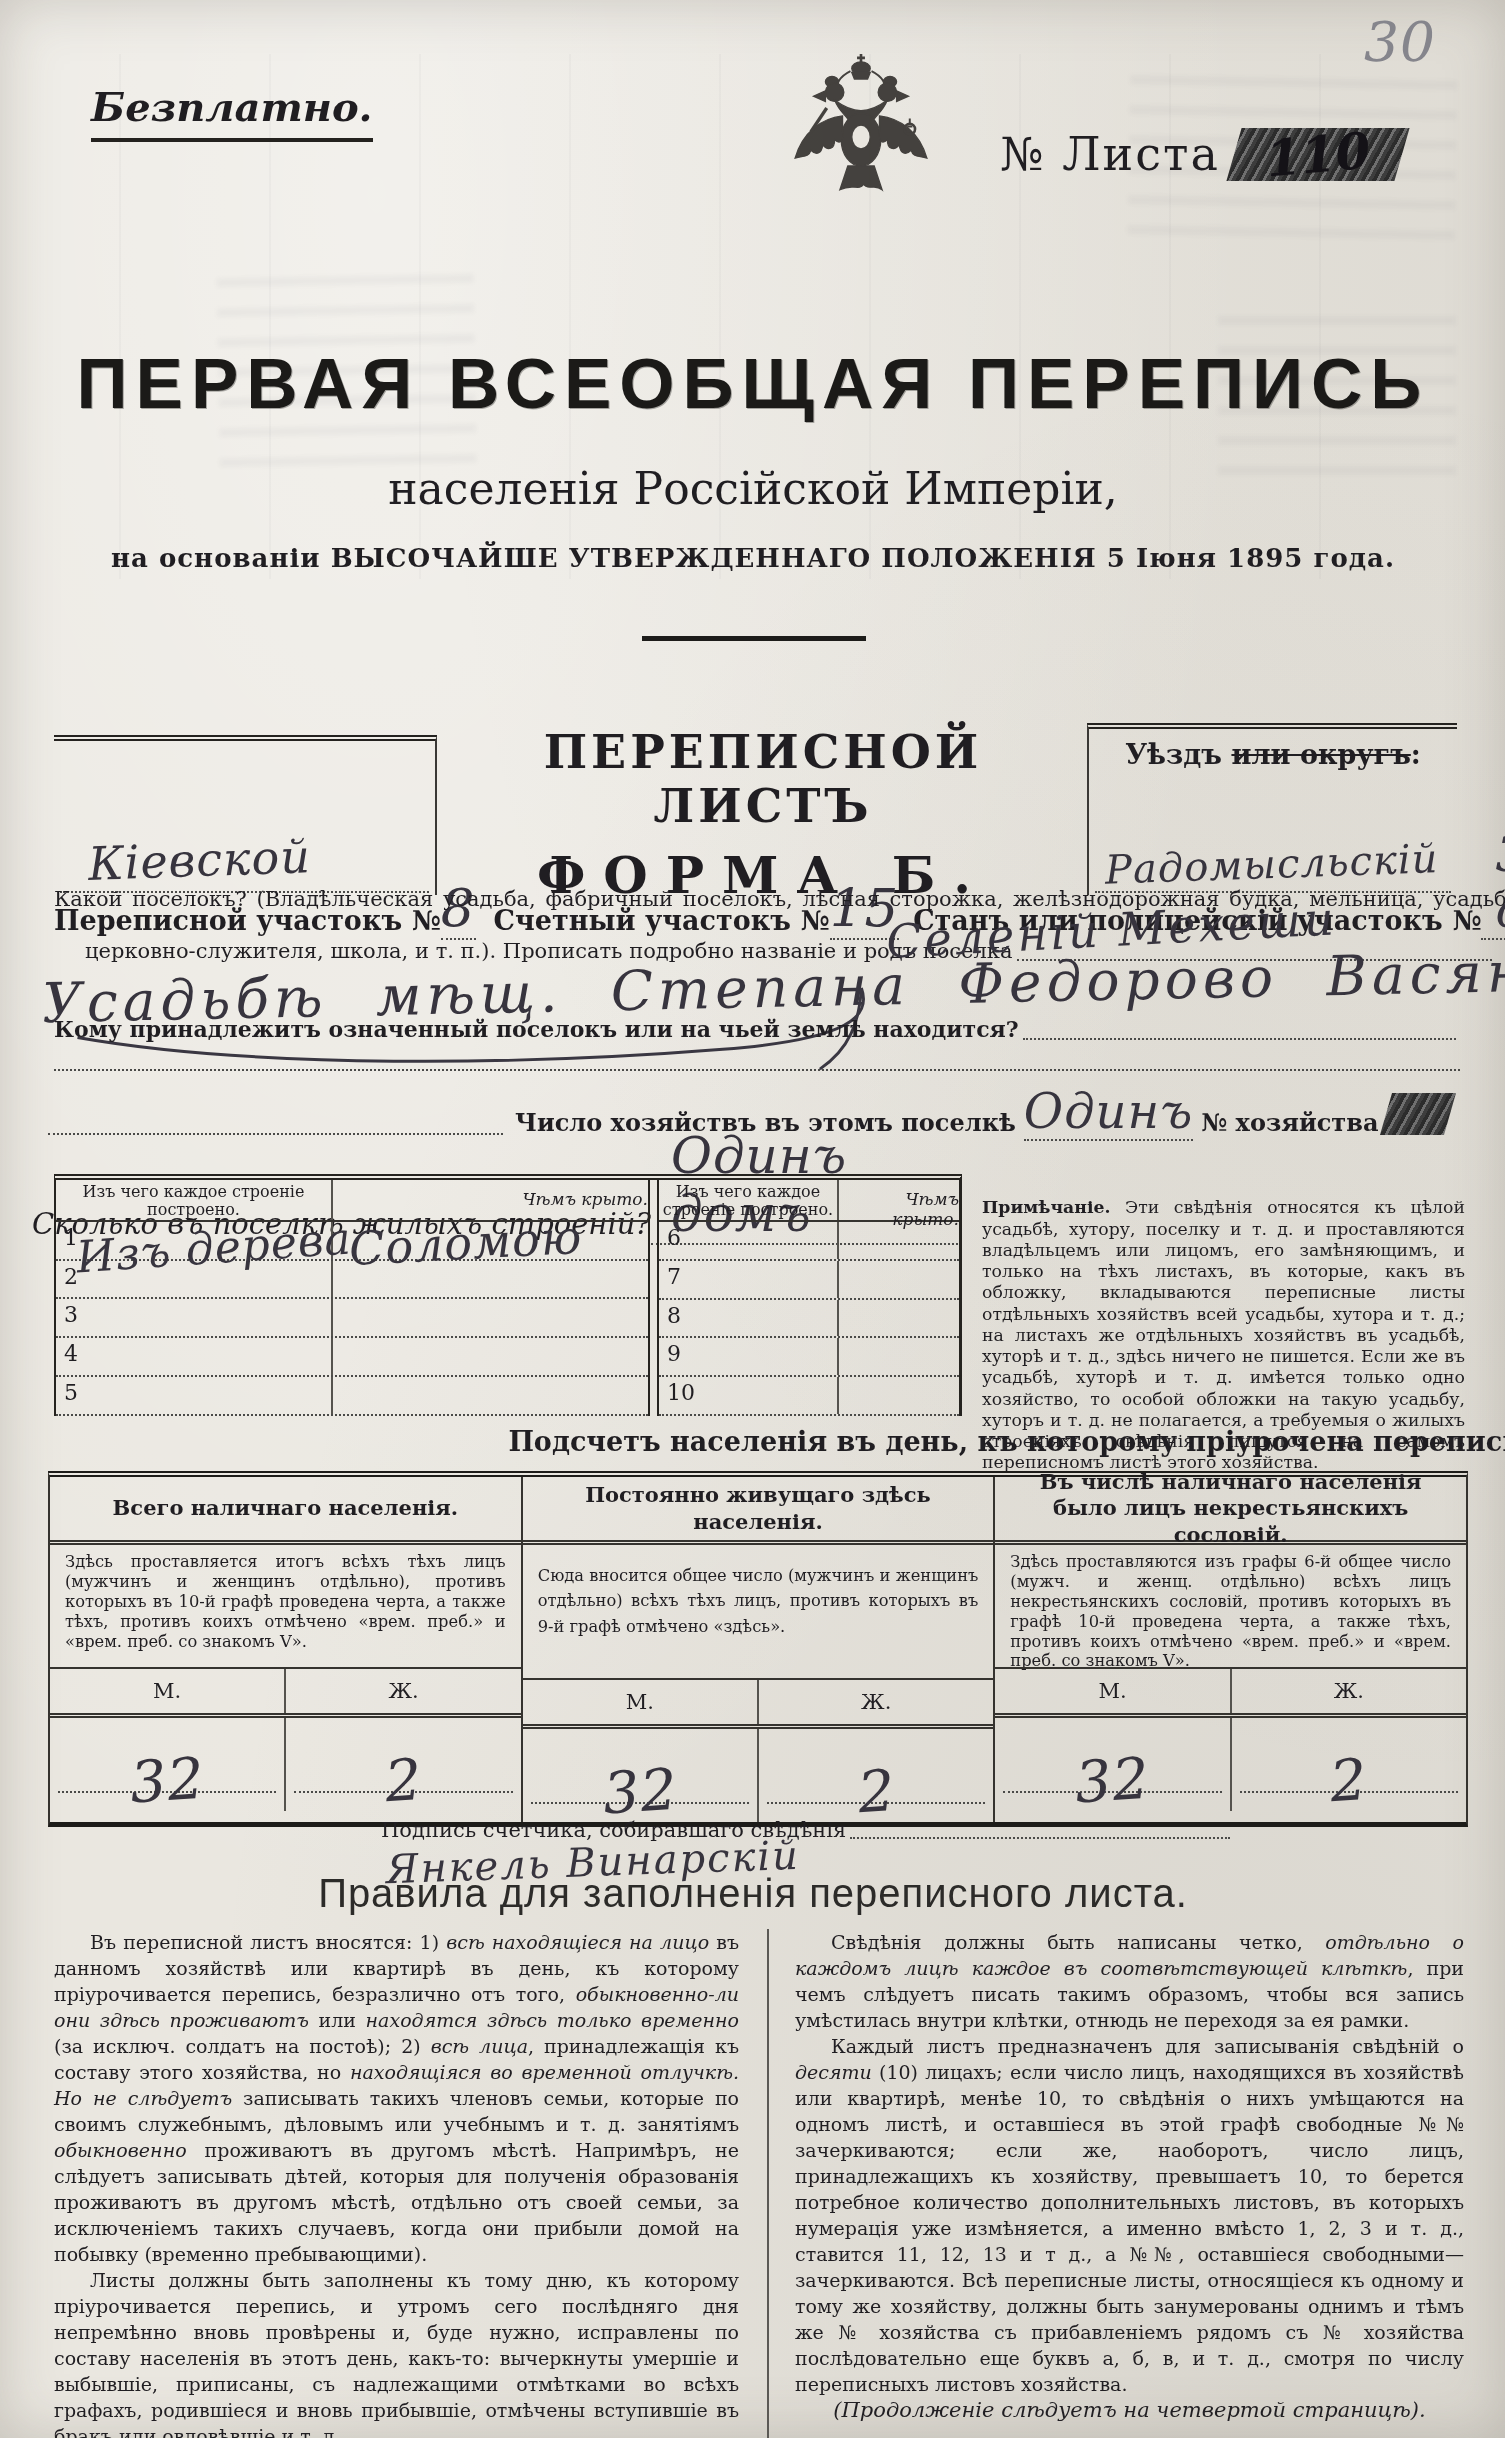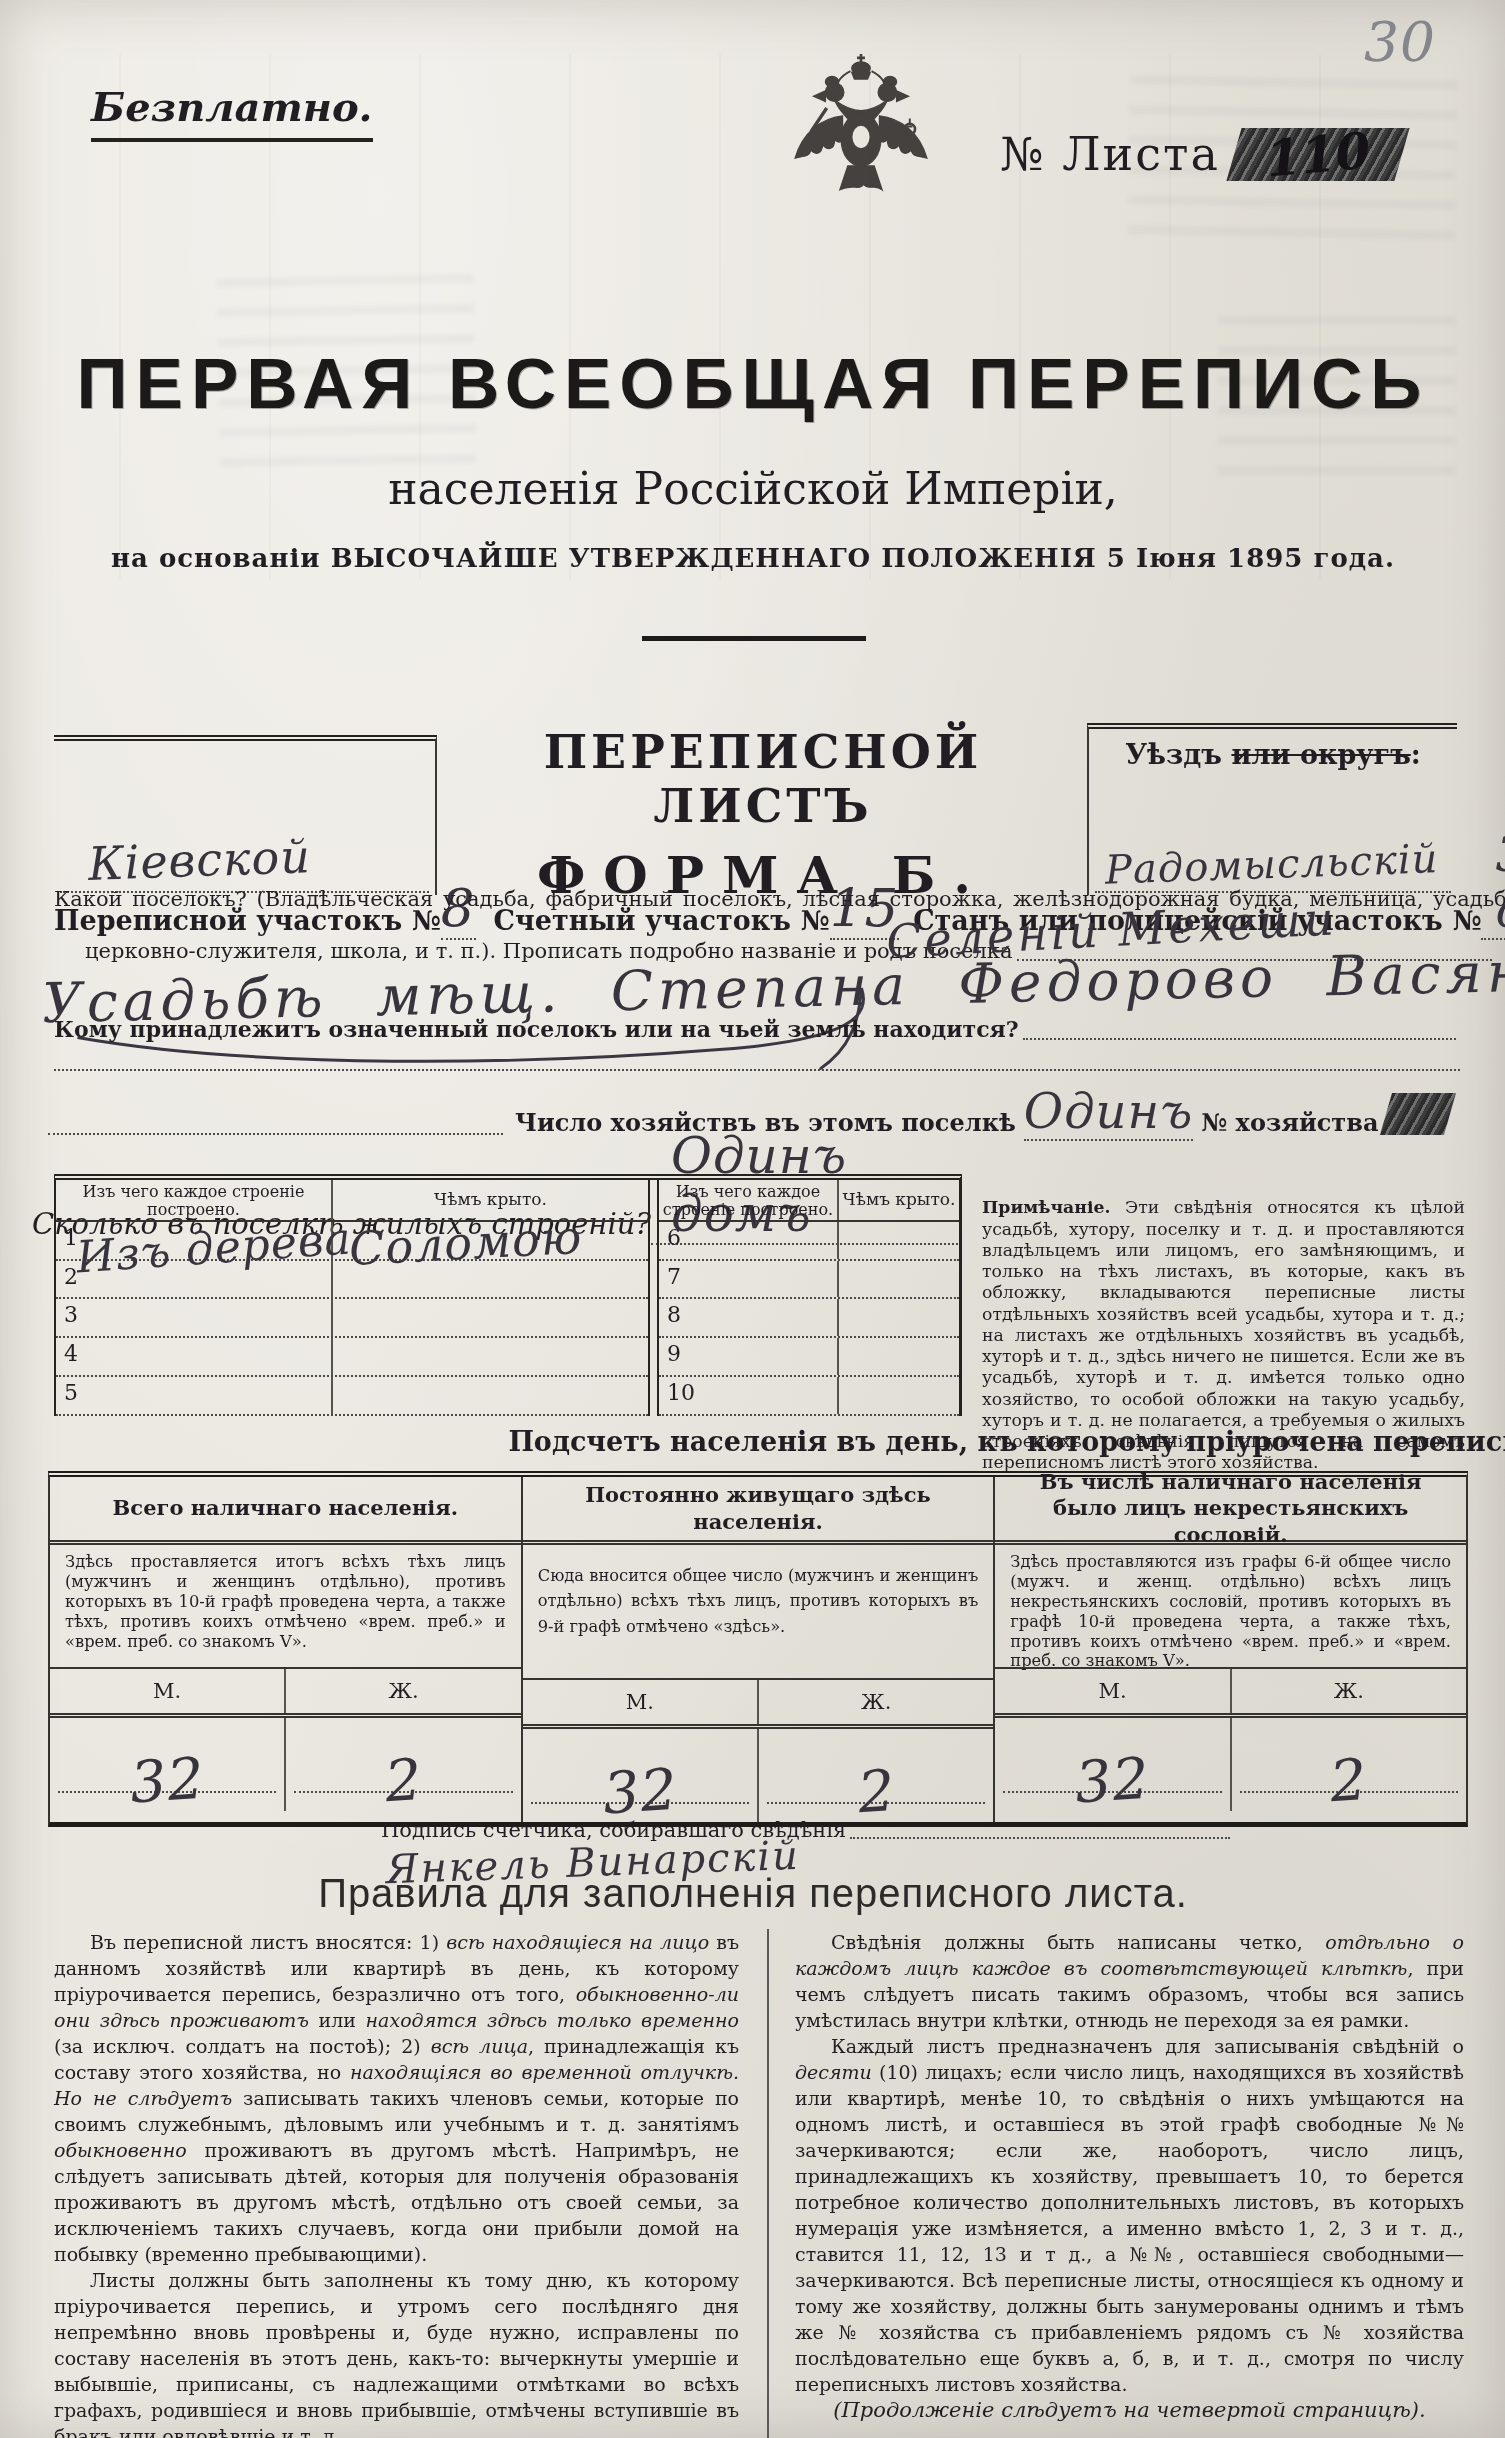--- a/index.html
+++ b/index.html
@@ -75,21 +75,21 @@
   .slot-odindom{flex:1;font-size:50px;text-align:left;padding-left:20px;}
   
   .btable{position:absolute;left:54px;top:1174px;width:903px;height:236px;display:flex;
           border-top:6px double #25231f;border-left:2px solid #25231f;border-right:3px solid #25231f;}
   .bt-half{display:flex;flex-direction:column;}
   .bt-l{width:592px;}
   .bt-div{width:7px;border-left:2px solid #25231f;border-right:2px solid #25231f;}
   .bt-r{flex:1;}
   .bt-head{height:40px;display:flex;border-bottom:2px solid #35332f;}
   .bt-head .c1{border-right:2px solid #55534e;font-size:16px;line-height:1.12;text-align:center;padding-top:3px;}
-  .bt-head .c2{flex:1;font-size:17px;text-align:center;padding-top:9px;}
+  .bt-head .c2{flex:1;font-size:17px;text-align:right;padding-top:9px;font-style:italic;}
   .bt-l .c1{width:275px;}
   .bt-r .c1{width:178px;}
   .bt-row{height:37px;display:flex;border-bottom:2px dotted #4a4a48;position:relative;}
   .bt-row .c1{border-right:2px solid #55534e;}
   .bt-row .num{font-size:22px;padding:3px 0 0 8px;display:block;}
   .hw-built{position:absolute;left:20px;top:42px;font-size:44px;transform:rotate(-4deg);z-index:2;}
   .hw-covered{position:absolute;left:293px;top:36px;font-size:46px;transform:rotate(-3deg);z-index:2;}
   
   .note{position:absolute;left:982px;top:1180px;width:483px;font-size:17.3px;line-height:1.23;text-align:justify;}
   .note b{font-weight:bold;}

